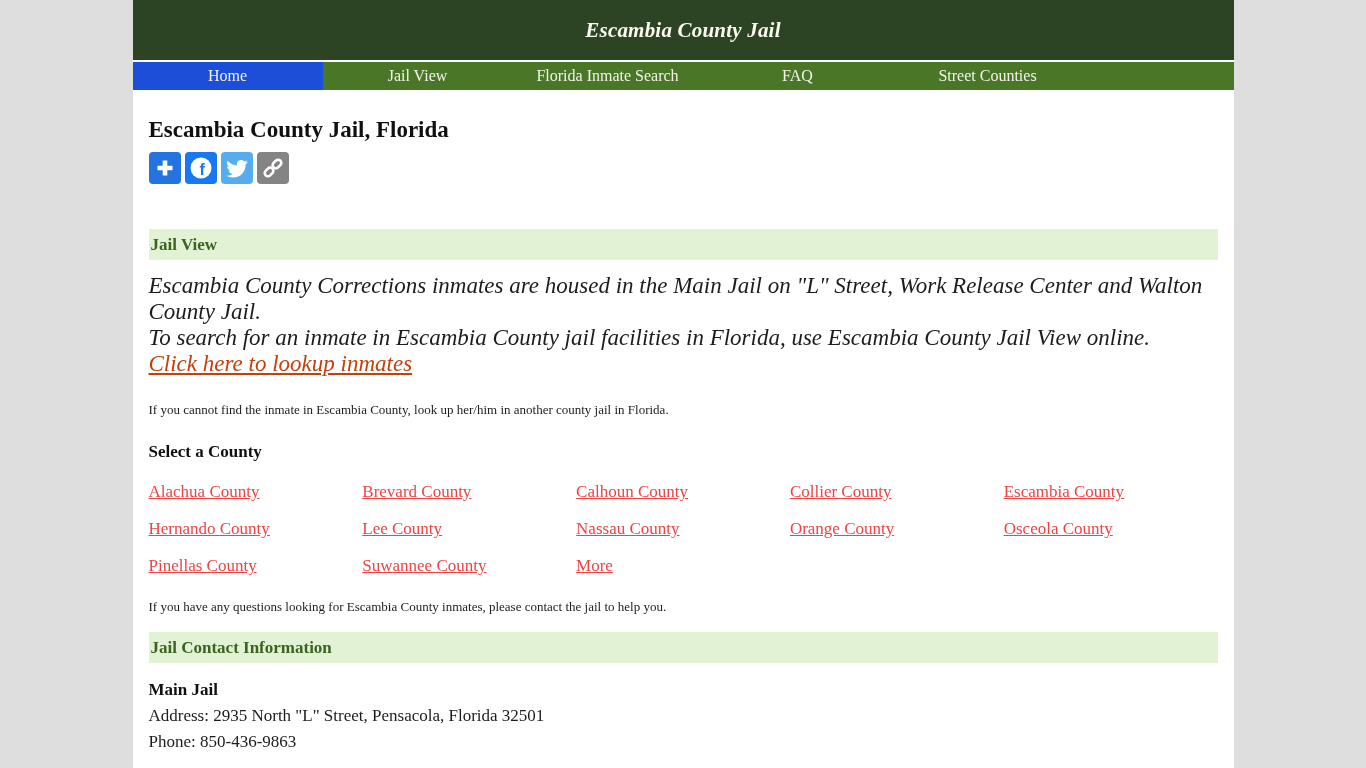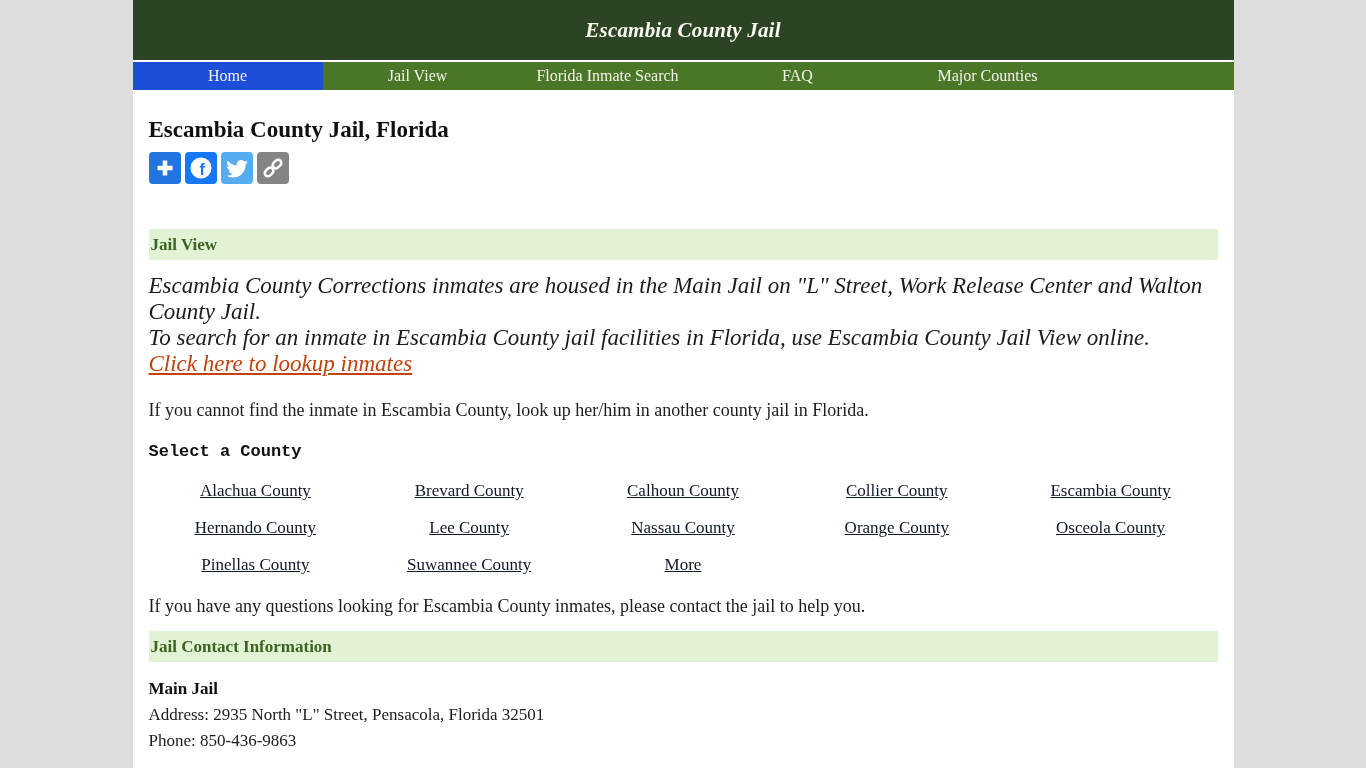--- a/index.html
+++ b/index.html
@@ -90,41 +90,40 @@
   }
   .lead {
     margin: 13px 0 0;
     font-size: 23px;
     line-height: 26px;
     color: #1c1c1c;
     font-style: italic;
   }
   .para {
     margin: 20px 0 0;
-    font-size: 18px;
+    font-size: 13px;
     line-height: 26px;
     color: #1c1c1c;
   }
   .bold-head {
     margin: 19px 0 12px;
     font-size: 17px;
     font-weight: bold;
     color: #101010;
-    font-family: Liberation Mono, monospace;
   }
   a.text-link { color: #c2410c; text-decoration: underline; }
   .county-grid {
     margin-top: 21px;
     display: grid;
     grid-template-columns: repeat(5, 1fr);
     row-gap: 20px;
     font-size: 17px;
     line-height: 17px;
   }
-  .county-grid a { color: #0f172a; text-decoration: underline; text-align: center; }
+  .county-grid a { color: #ef4444; text-decoration: underline; }
   .facility {
     margin-top: 14px;
     font-size: 17px;
     line-height: 26px;
     color: #1c1c1c;
   }
   .facility + .facility { margin-top: 19px; }
   .fac-name { font-weight: bold; color: #101010; }
 </style>
 </head>
@@ -134,21 +133,21 @@
 
   <header class="site-header">
     <div class="site-title">Escambia County Jail</div>
   </header>
 
   <nav class="main-nav">
     <a class="nav-item active">Home</a>
     <a class="nav-item">Jail View</a>
     <a class="nav-item">Florida Inmate Search</a>
     <a class="nav-item">FAQ</a>
-    <a class="nav-item">Major Counties</a>
+    <a class="nav-item">Street Counties</a>
   </nav>
 
   <main>
 
     <h1 class="page-title">Escambia County Jail, Florida</h1>
 
     <div class="share-row">
       <button class="share-btn">
         <span>
           <svg width="32" height="32" viewBox="0 0 32 32">

